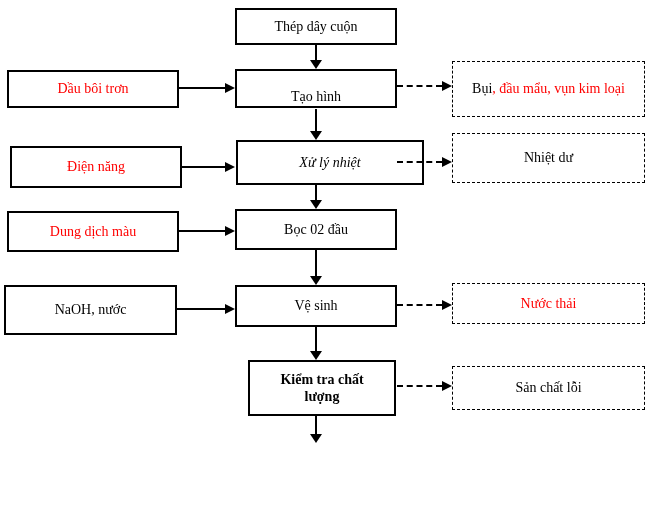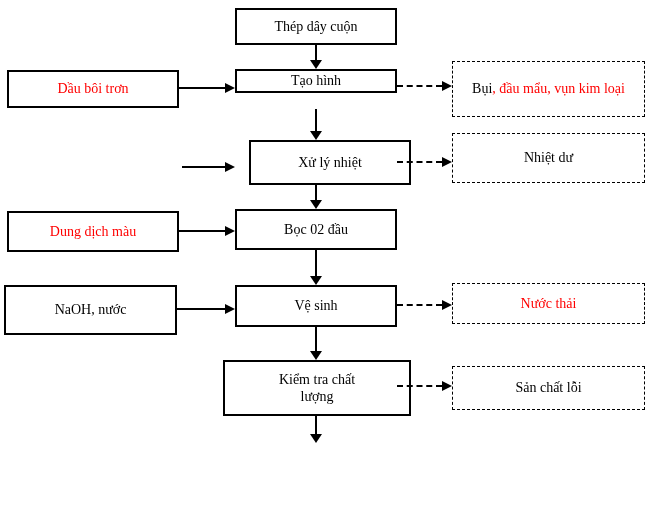--- a/index.html
+++ b/index.html
@@ -61,46 +61,49 @@
 </style>
 </head>
 <body>
 
 <div class="canvas">
 
   <div class="box solid" style="left:235px; top:8px; width:162px; height:37px;">
     <span class="lbl" style="color: rgb(0, 0, 0);">Thép dây cuộn</span>
   </div>
 
-  <div class="box solid" style="left:235px; top:69px; width:162px; height:24px;">
+  <div class="box solid" style="left:235px; top:69px; width:162px; height:39px;align-items:flex-end;">
     <span class="lbl" style="color: rgb(0, 0, 0);">Tạo hình</span>
   </div>
 
-  <div class="box solid" style="left:249px; top:140px; width:162px; height:45px;">
+  <div class="box solid" style="left:236px; top:140px; width:188px; height:45px;font-style:italic;">
     <span class="lbl" style="color: rgb(0, 0, 0);">Xử lý nhiệt</span>
   </div>
 
   <div class="box solid" style="left:235px; top:209px; width:162px; height:41px;">
     <span class="lbl" style="color: rgb(0, 0, 0);">Bọc 02 đầu</span>
   </div>
 
   <div class="box solid" style="left:235px; top:285px; width:162px; height:42px;">
     <span class="lbl" style="color: rgb(0, 0, 0);">Vệ sinh</span>
   </div>
 
-  <div class="box solid" style="left:223px; top:360px; width:188px; height:56px;">
+  <div class="box solid" style="left:248px; top:360px; width:148px; height:56px;font-weight:bold;">
     <span class="lbl" style="color: rgb(0, 0, 0);">Kiểm tra chất
 lượng</span>
   </div>
 
 
   <div class="box solid" style="left:7px; top:70px; width:172px; height:38px;">
     <span class="lbl" style="color: rgb(255, 0, 0);">Dầu bôi trơn</span>
   </div>
 
+  <div class="box solid" style="left:10px; top:146px; width:172px; height:42px;">
+    <span class="lbl" style="color: rgb(255, 0, 0);">Điện năng</span>
+  </div>
 
   <div class="box solid" style="left:7px; top:211px; width:172px; height:41px;">
     <span class="lbl" style="color: rgb(255, 0, 0);">Dung dịch màu</span>
   </div>
 
   <div class="box solid" style="left:4px; top:285px; width:173px; height:50px;">
     <span class="lbl" style="color: rgb(0, 0, 0);">NaOH, nước</span>
   </div>
 
   <div class="box dashed" style="left:452px; top:61px; width:193px; height:56px;">

